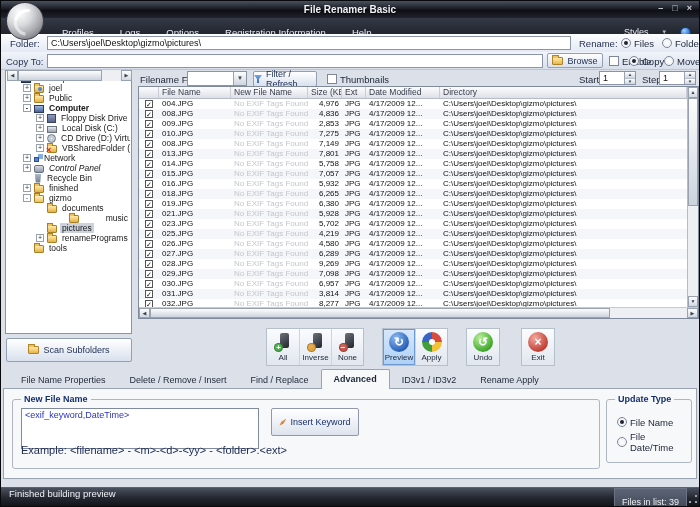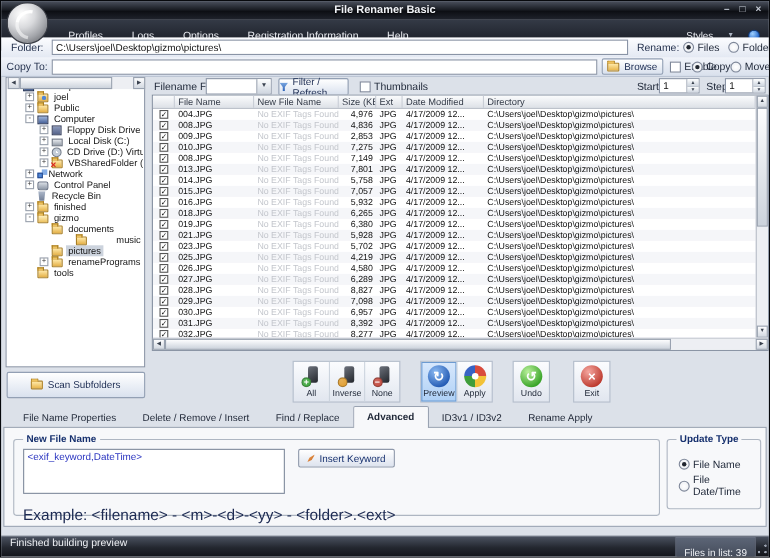--- a/index.html
+++ b/index.html
@@ -108,22 +108,22 @@
 
 
 .tabs{position:absolute;left:8px;top:368px;height:20px;display:flex;align-items:flex-end;z-index:2}
 .tab{height:17px;line-height:16px;padding:0 12px;font-size:9px;color:#1e2636}
 .tab.active{height:20px;line-height:19px;background:#f7f8fa;border:1px solid #9aa3b2;border-bottom:none;border-radius:2px 2px 0 0;font-weight:bold}
 .tab-panel{position:absolute;left:2px;right:2px;top:387px;height:91px;background:#f7f8fa;border:1px solid #9aa3b2}
 .groupbox{position:absolute;border:1px solid #aeb6c2;border-radius:3px}
 .gb-title{position:absolute;top:-6px;left:8px;background:#f7f8fa;padding:0 3px;font-size:9px;font-weight:bold;color:#16306e;line-height:10px}
 #gb-nfn{left:8px;top:10px;width:588px;height:70px}
 #nfn-text{position:absolute;left:8px;top:8px;width:238px;height:41px;border:1px solid #7f8a9c;background:#fff;font-size:9px;color:#2b35c0;resize:none;padding:1px 3px;font-family:"Liberation Sans",sans-serif}
-.example{position:absolute;left:8px;top:60px;font-size:14px;color:#1c2a52}
-.ins-btn{position:absolute;height:17px;border:1px solid #8f99ab;background:linear-gradient(#fff,#dde3ee);border-radius:2px;font-size:9px;display:flex;align-items:center;justify-content:center;gap:4px;color:#16306e}
+.example{position:absolute;left:8px;top:44px;font-size:11px;color:#1c2a52}
+.ins-btn{position:absolute;height:28px;border:1px solid #8f99ab;background:linear-gradient(#fff,#dde3ee);border-radius:2px;font-size:9px;display:flex;align-items:center;justify-content:center;gap:4px;color:#16306e}
 #btn-insert-kw{left:258px;top:8px;width:88px}
 #btn-insert-exif{left:252px;top:31px;width:100px}
 .pencil{width:7px;height:7px;background:linear-gradient(135deg,#f5b26a,#c25a12);clip-path:polygon(0 100%,25% 45%,100% 0,55% 75%);flex:none}
 #gb-ut{left:602px;top:10px;width:86px;height:64px}
 
 
 .statusbar{position:absolute;left:0;right:0;bottom:0;height:19px;background:linear-gradient(#4a515f,#23272f 55%,#13151b);color:#eef0f4;font-size:9.5px;display:flex;align-items:flex-start;border-top:1px solid #5a6170}
 .status-left{padding-left:8px;flex:1}
 .status-badge{height:27px;margin-right:12px;padding:0 7px;background:linear-gradient(#5c6576,#39404e);border:1px solid #6b7384;font-size:9px;display:flex;align-items:center}
 .grip{position:absolute;right:2px;bottom:3px;width:8px;height:8px;background:radial-gradient(circle at 7px 1px,#9aa2b0 1px,transparent 1.4px),radial-gradient(circle at 7px 7px,#9aa2b0 1px,transparent 1.4px),radial-gradient(circle at 1px 7px,#9aa2b0 1px,transparent 1.4px)}
@@ -233,21 +233,21 @@
         <div class="tree-row" style="padding-left: 15px;">
           <span class="expand">+</span>
           <span class="tico ti-user-folder"></span>
           <span class="tree-label">joel</span>
         </div>
         <div class="tree-row" style="padding-left: 15px;">
           <span class="expand">+</span>
           <span class="tico ti-folder"></span>
           <span class="tree-label">Public</span>
         </div>
-        <div class="tree-row" style="padding-left: 15px;">
+        <div class="tree-row" style="padding-left: 15px; font-weight: bold;">
           <span class="expand">-</span>
           <span class="tico ti-computer"></span>
           <span class="tree-label">Computer</span>
         </div>
         <div class="tree-row" style="padding-left: 28px;">
           <span class="expand">+</span>
           <span class="tico ti-floppy-drive"></span>
           <span class="tree-label">Floppy Disk Drive (A:)</span>
         </div>
         <div class="tree-row" style="padding-left: 28px;">
@@ -263,21 +263,21 @@
         <div class="tree-row" style="padding-left: 28px;">
           <span class="expand">+</span>
           <span class="tico ti-shared-folder-offline"></span>
           <span class="tree-label">VBSharedFolder (\\vboxsvr) (Z</span>
         </div>
         <div class="tree-row" style="padding-left: 15px;">
           <span class="expand">+</span>
           <span class="tico ti-network"></span>
           <span class="tree-label">Network</span>
         </div>
-        <div class="tree-row" style="padding-left: 15px;">
+        <div class="tree-row" style="padding-left: 15px; font-style: italic;">
           <span class="expand">+</span>
           <span class="tico ti-control-panel"></span>
           <span class="tree-label">Control Panel</span>
         </div>
         <div class="tree-row" style="padding-left: 15px;">
           <span class="tspacer"></span>
           <span class="tico ti-recycle-bin"></span>
           <span class="tree-label">Recycle Bin</span>
         </div>
         <div class="tree-row" style="padding-left: 15px;">
@@ -514,21 +514,21 @@
           <div class="td ext">JPG</div>
           <div class="td date">4/17/2009 12...</div>
           <div class="td dir">C:\Users\joel\Desktop\gizmo\pictures\</div>
         </div>
         <div class="trow">
           <div class="td check">
             <span class="tcheck">✓</span>
           </div>
           <div class="td name">028.JPG</div>
           <div class="td newname">No EXIF Tags Found</div>
-          <div class="td size">8,827</div>
+          <div class="td size">9,269</div>
           <div class="td ext">JPG</div>
           <div class="td date">4/17/2009 12...</div>
           <div class="td dir">C:\Users\joel\Desktop\gizmo\pictures\</div>
         </div>
         <div class="trow">
           <div class="td check">
             <span class="tcheck">✓</span>
           </div>
           <div class="td name">029.JPG</div>
           <div class="td newname">No EXIF Tags Found</div>
@@ -547,21 +547,21 @@
           <div class="td ext">JPG</div>
           <div class="td date">4/17/2009 12...</div>
           <div class="td dir">C:\Users\joel\Desktop\gizmo\pictures\</div>
         </div>
         <div class="trow">
           <div class="td check">
             <span class="tcheck">✓</span>
           </div>
           <div class="td name">031.JPG</div>
           <div class="td newname">No EXIF Tags Found</div>
-          <div class="td size">8,392</div>
+          <div class="td size">3,814</div>
           <div class="td ext">JPG</div>
           <div class="td date">4/17/2009 12...</div>
           <div class="td dir">C:\Users\joel\Desktop\gizmo\pictures\</div>
         </div>
         <div class="trow">
           <div class="td check">
             <span class="tcheck">✓</span>
           </div>
           <div class="td name">032.JPG</div>
           <div class="td newname">No EXIF Tags Found</div>

